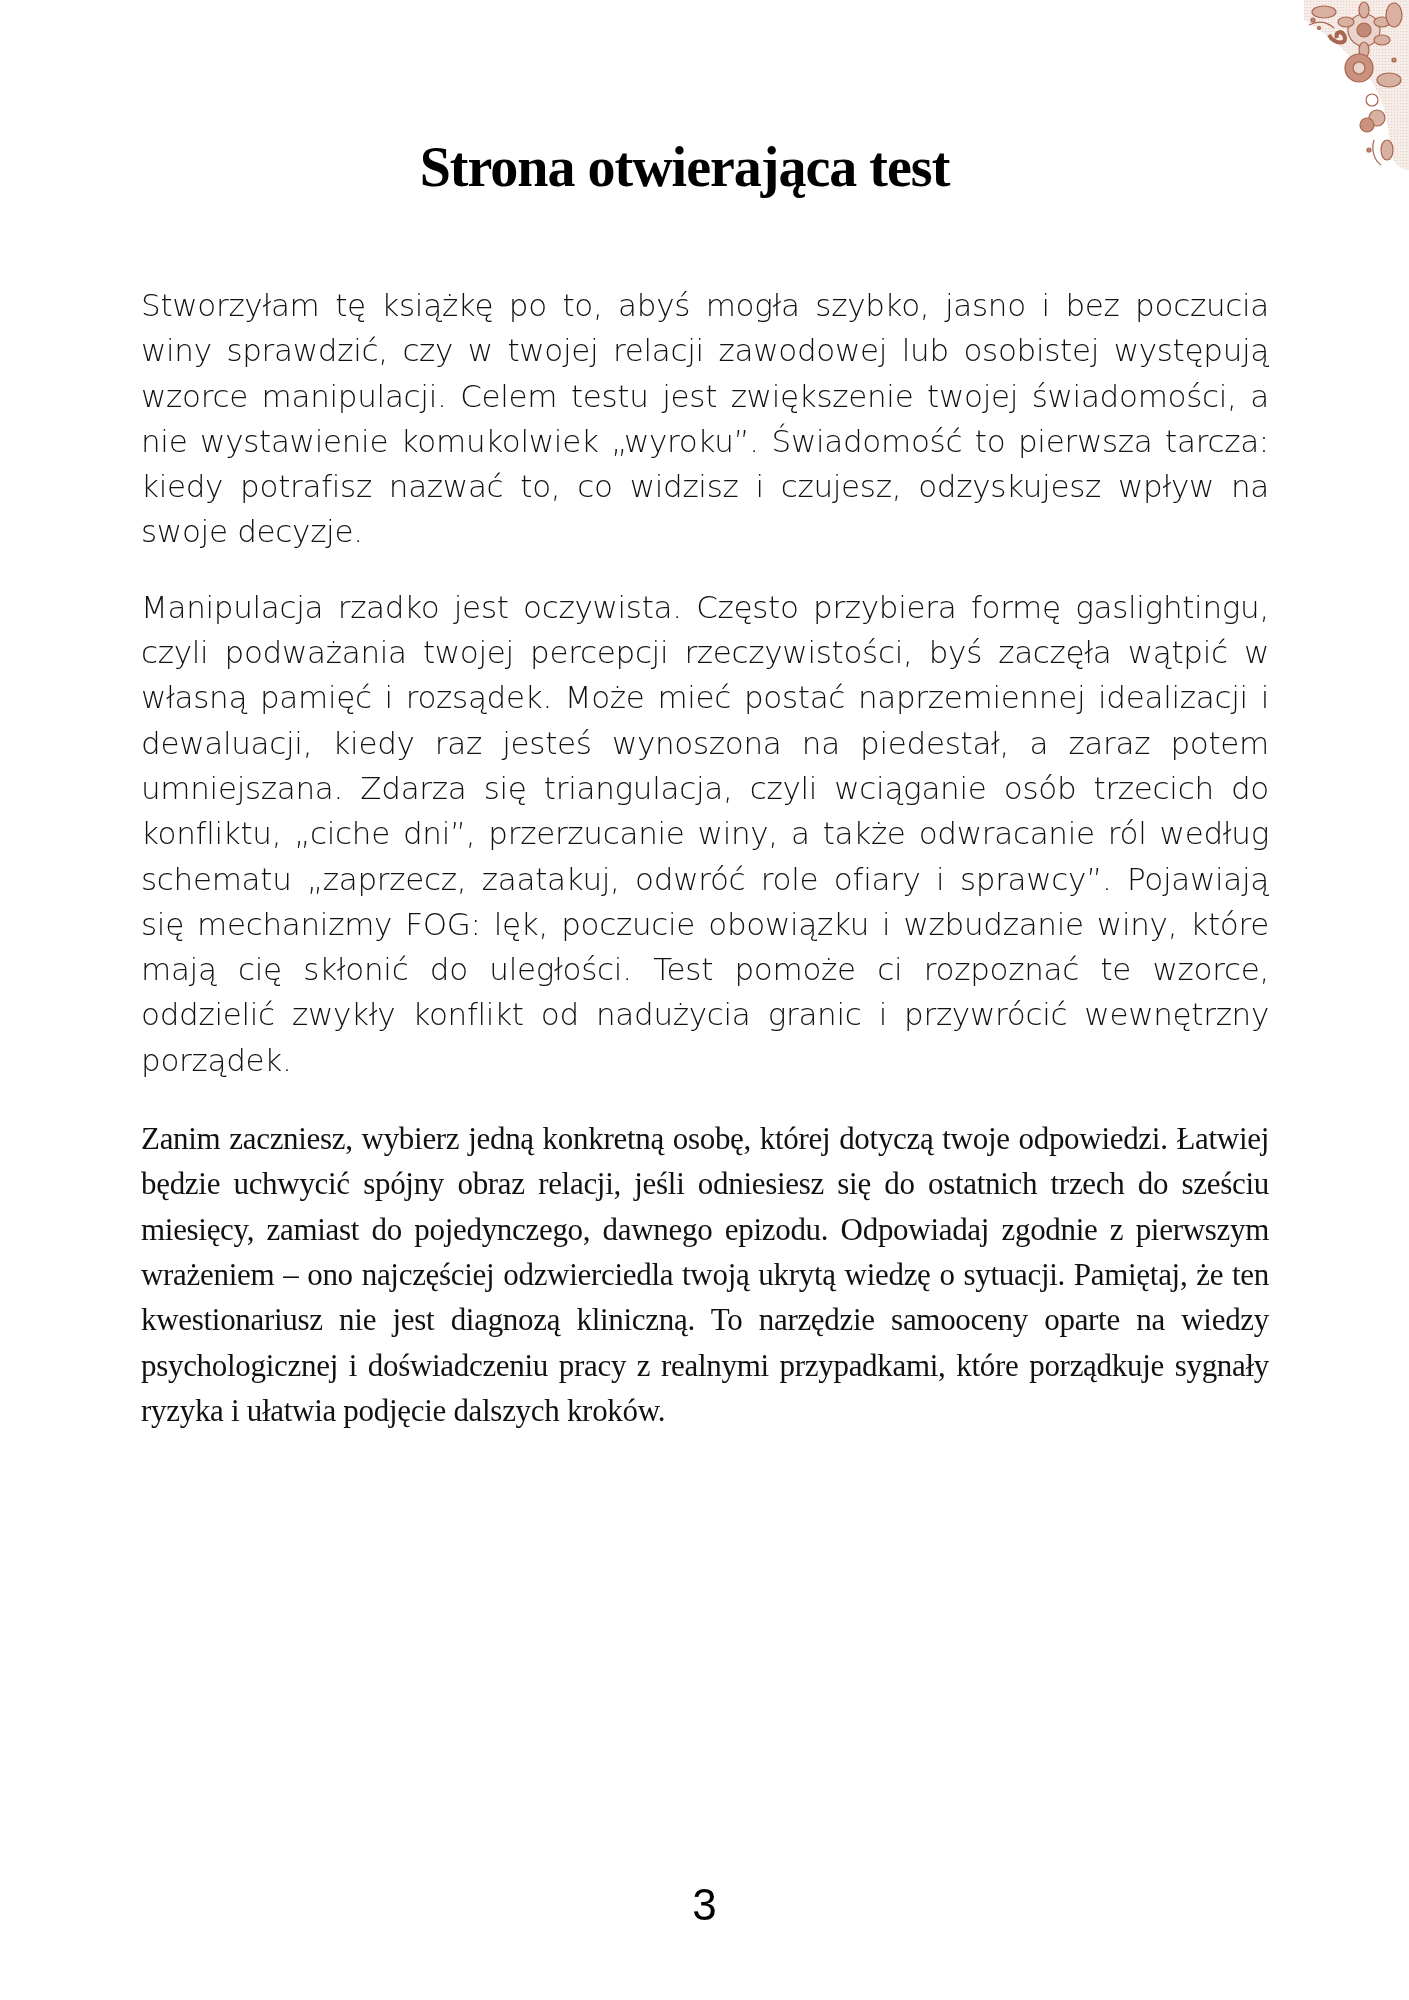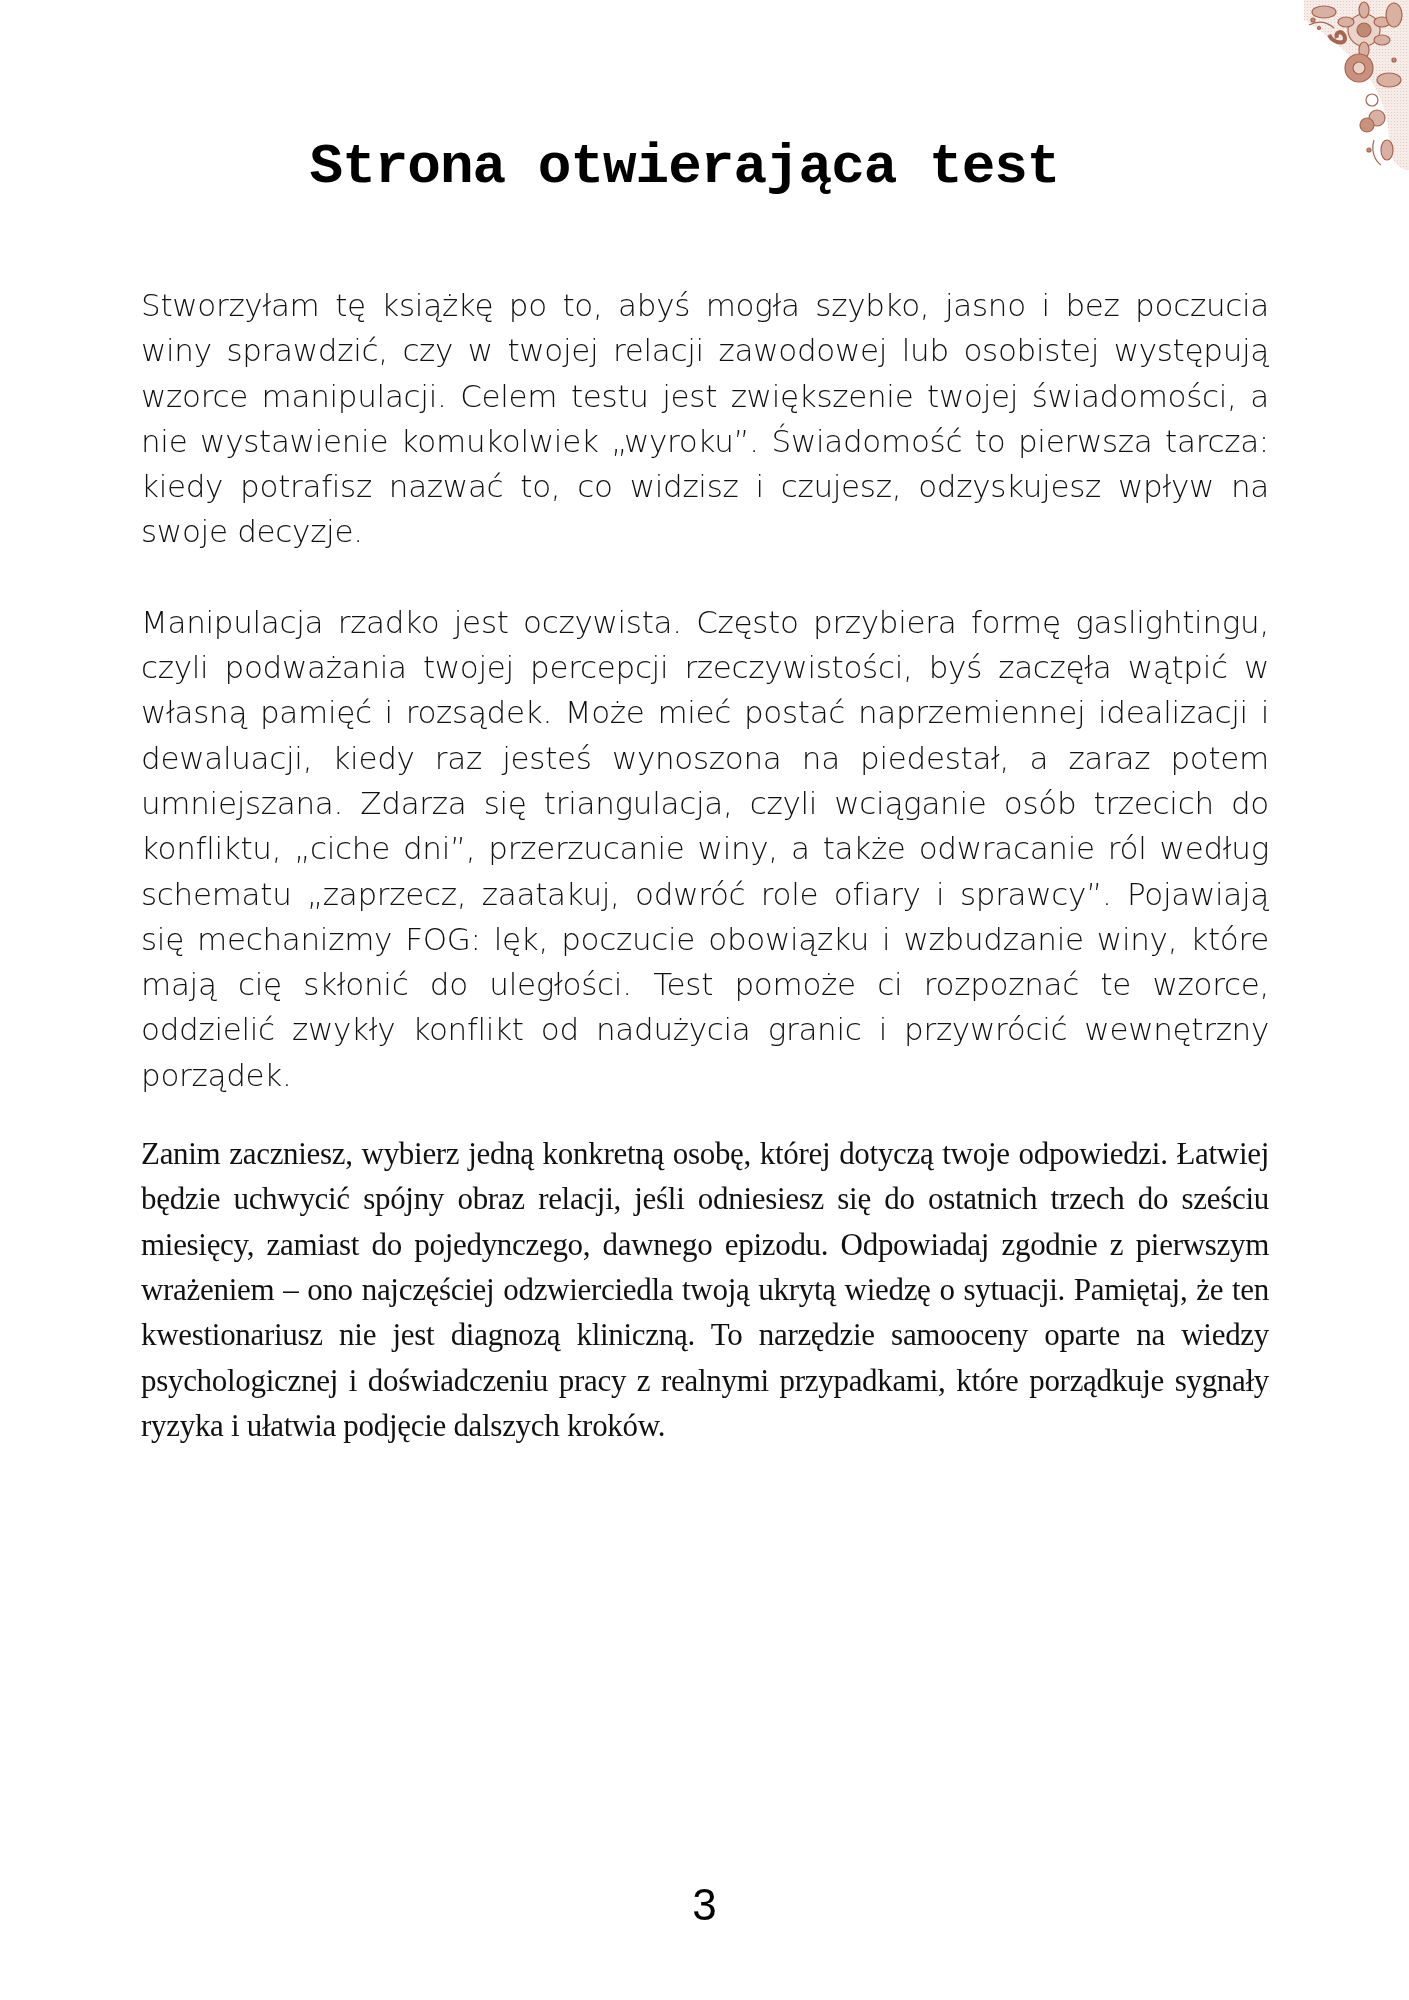--- a/index.html
+++ b/index.html
@@ -1,21 +1,21 @@
 <!DOCTYPE html>
 <html><head>
 <meta charset="utf-8">
 <style>
   html, body { margin: 0; padding: 0; background: #ffffff; }
   body { width: 1409px; height: 2000px; position: relative; overflow: hidden; font-family: "DejaVu Sans", sans-serif; color: #111; }
   .ornament { position: absolute; top: 0; right: 0; width: 160px; height: 175px; }
-  .title { position: absolute; top: 135px; left: 0; width: 1369px; text-align: center; font-family: Liberation Mono, monospace; font-weight: bold; font-size: 56px; letter-spacing: -1px; color: #000; margin: 0; }
+  .title { position: absolute; top: 135px; left: 0; width: 1369px; text-align: center; font-family: Liberation Serif, serif; font-weight: bold; font-size: 56px; letter-spacing: -1px; color: #000; margin: 0; }
   .body-text { position: absolute; left: 141px; top: 283px; width: 1128px; }
   .para { margin: 0; font-size: 31px; line-height: 45.3px; text-align: justify; text-align-last: left; font-weight: 300; letter-spacing: -0.3px; color: #111; }
-  .p1 { margin-bottom: 45px; }
+  .p1 { margin-bottom: 30px; }
   .p2 { margin-bottom: 33px; }
   .p3 { margin-bottom: 45px; font-family: Liberation Serif, serif; }
   .page-number { position: absolute; top: 1880px; left: 0; width: 1409px; text-align: center; font-family: "Liberation Sans", sans-serif; font-size: 44px; color: #000; }
 </style>
 </head>
 <body>
 
 <div class="ornament">
   <svg width="160" height="175" viewBox="0 0 160 175" xmlns="http://www.w3.org/2000/svg">
     <defs>

